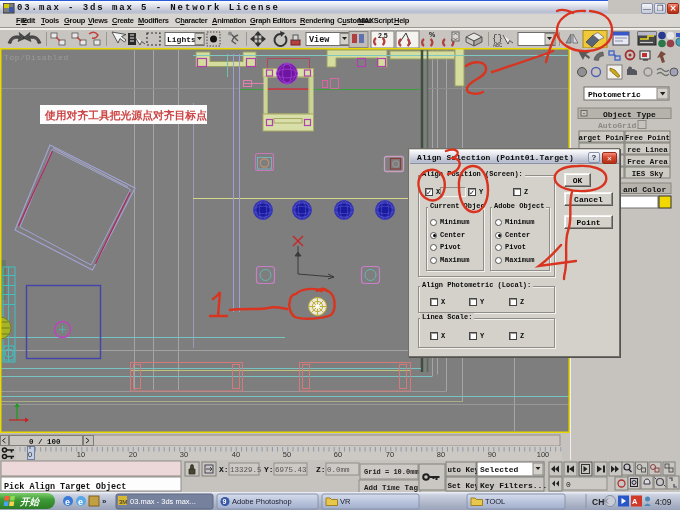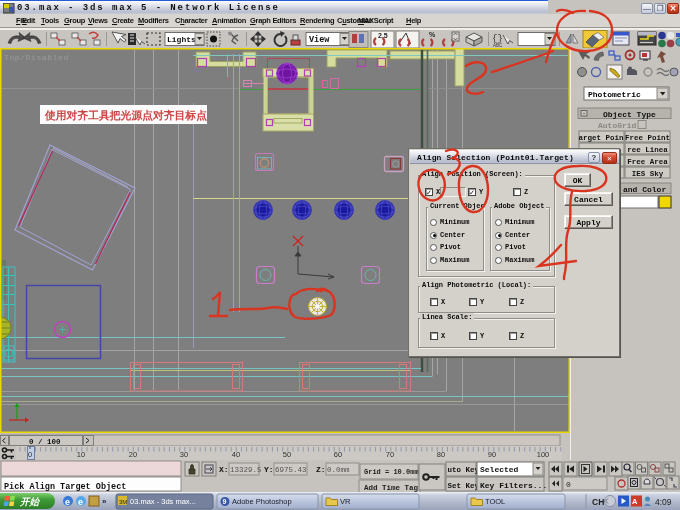--- a/index.html
+++ b/index.html
@@ -1,20 +1,20 @@
 <!DOCTYPE html>
 <html><head>
 <meta charset="utf-8">
 <style>
 * { margin:0; padding:0; box-sizing:border-box; }
 html,body { width:680px; height:510px; overflow:hidden; }
 body { font-family:"Liberation Sans", sans-serif; position:relative; background:#c6c3be; }
 .abs { position:absolute; }
 
-#titlebar { left:0; top:0; width:548px; height:14px;
+#titlebar { left:0; top:0; width:608px; height:14px;
   background:linear-gradient(#fdfdfe 0%, #e4e6ee 30%, #b8bed0 85%, #c6cbd8 100%);
   border-top:1px solid #2a5bd7; }
 #titlebar .ttext { position:absolute; left:17px; top:1.5px; font-size:9px; font-weight:bold; color:#111; letter-spacing:1.9px; font-family:'Liberation Mono', monospace;}
 .winbtn { position:absolute; top:2px; width:12px; height:11px; border-radius:2px; font-size:8px; text-align:center; line-height:10px; }
 #btnmin,#btnmax { background:linear-gradient(#f6f7fa,#c3c9da); border:1px solid #8892ab; color:#30364a; }
 #btnclose { background:linear-gradient(#f09080,#d9492e 40%,#b03118); border:1px solid #9b2b12; color:#fff; font-weight:bold;}
 
 #menubar { left:0; top:14px; width:680px; height:14px; background:#d8d5d0; border-bottom:1px solid #9a978f; font-size:7.5px; font-weight:bold; color:#111; letter-spacing:-0.3px; }
 #menubar span { position:absolute; top:2px; }
 
@@ -69,21 +69,21 @@
   <span style="left:64px"><u>G</u>roup</span>
   <span style="left:88px"><u>V</u>iews</span>
   <span style="left:112px"><u>C</u>reate</span>
   <span style="left:138px"><u>M</u>odifiers</span>
   <span style="left:175px">C<u>h</u>aracter</span>
   <span style="left:212px"><u>A</u>nimation</span>
   <span style="left:250px"><u>G</u>raph Editors</span>
   <span style="left:300px"><u>R</u>endering</span>
   <span style="left:337px">C<u>u</u>stomize</span>
   <span style="left:358px"><u>M</u>AXScript</span>
-  <span style="left:406px"><u>H</u>elp</span>
+  <span style="left:394px"><u>H</u>elp</span>
 </div>
 <div class="abs" id="toolbar">
 <svg width="680" height="20" viewBox="0 0 680 20">
   <rect width="680" height="20" fill="#c8c5c0"></rect>
   <line x1="0" y1="0.5" x2="680" y2="0.5" stroke="#efeeea"></line>
 
   <path d="M8,14 q3,-9 12,-7 l-1,-3.5 l7,5.5 l-8,3.5 l1,-3 q-7,-1 -8,5 z" fill="#4a4a4a" stroke="#222" stroke-width="0.5"></path>
   <path d="M41,14 q-3,-9 -12,-7 l1,-3.5 l-7,5.5 l8,3.5 l-1,-3 q7,-1 8,5 z" fill="#4a4a4a" stroke="#222" stroke-width="0.5"></path>
   <line x1="46.5" y1="3" x2="46.5" y2="17" stroke="#9a9890"></line>
 
@@ -687,21 +687,21 @@
     <div class="cblbl" style="left:96px;top:69px">Minimum</div>
   <div class="radio sel" style="left:86px;top:82.5px"></div>
     <div class="cblbl" style="left:96px;top:81.5px">Center</div>
   <div class="radio" style="left:86px;top:95px"></div>
     <div class="cblbl" style="left:96px;top:94px">Pivot</div>
   <div class="radio" style="left:86px;top:107.5px"></div>
     <div class="cblbl" style="left:96px;top:106.5px">Maximum</div>
 
   <div class="btn3d" style="left:155px;top:24px;width:27px;height:14px;line-height:13px">OK</div>
   <div class="btn3d" style="left:155px;top:43px;width:49px;height:14px;line-height:13px">Cancel</div>
-  <div class="btn3d" style="left:155px;top:66px;width:49px;height:14px;line-height:13px">Apply</div>
+  <div class="btn3d" style="left:155px;top:66px;width:49px;height:14px;line-height:13px">Point</div>
 
   <div class="grp" style="left:9px;top:137px;width:137px;height:27px"></div>
   <div class="grplbl" style="left:11px;top:132px">Align Photometric (Local):</div>
   <div class="cb" style="left:21px;top:149px"></div>
     <div class="cblbl" style="left:32px;top:149px">X</div>
   <div class="cb" style="left:60px;top:149px"></div>
     <div class="cblbl" style="left:71px;top:149px">Y</div>
   <div class="cb" style="left:100px;top:149px"></div>
     <div class="cblbl" style="left:111px;top:149px">Z</div>
 

